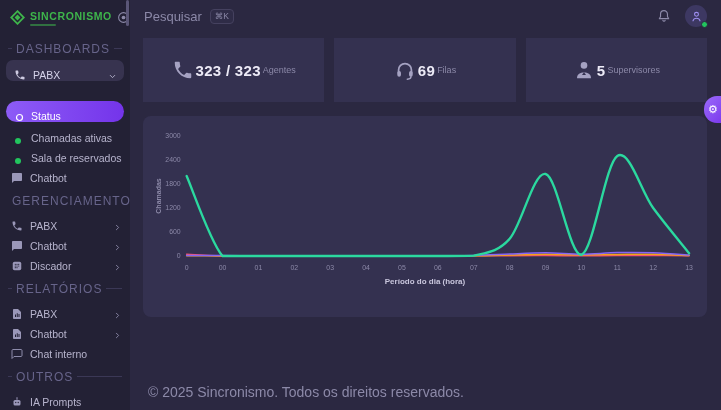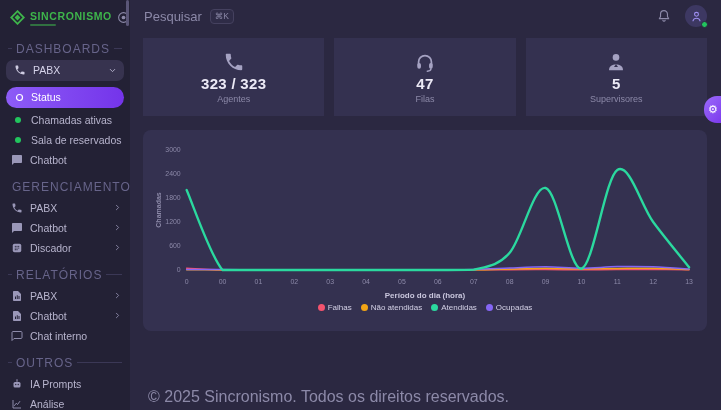--- a/index.html
+++ b/index.html
@@ -19,31 +19,31 @@
   .logo-tagline { height:2px; width:26px; background:#3eb54b; opacity:.55; margin-top:1.5px; border-radius:1px; }
   .collapse-btn { margin-left:auto; display:flex; align-items:center; cursor:pointer; }
   .section-title {
     display:flex; align-items:center; gap:4px;
     font-size:12px; letter-spacing:1px; color:#67648a;
     padding:0 8px; margin:10px 0 4px 0; white-space:nowrap;
   }
   .section-title::before { content:""; width:4px; height:1px; background:#3b3856; }
   .section-title::after { content:""; flex:1; height:1px; background:#3b3856; }
   .nav-item {
-    display:flex; align-items:center; gap:7px; height:20px;
+    display:flex; align-items:flex-end; gap:7px; height:20px;
     padding:0 8px 0 11px; font-size:10.5px; color:#b7b4cd; cursor:pointer; white-space:nowrap;
   }
   .nav-item .chev { margin-left:auto; display:flex; }
   .nav-parent {
     background:#37334f; border-radius:7px; margin:2px 6px; height:21px;
     padding:0 7px 0 8px; color:#d6d3ea;
   }
   .nav-active {
     background:linear-gradient(90deg,#8d5cf7,#7434ea);
-    border-radius:11px; margin:6px 6px 2px 6px; color:#ffffff; height:21px; padding-left:9px;
+    border-radius:11px; margin:20px 6px 2px 6px; color:#ffffff; height:21px; padding-left:9px;
   }
   .dot-green { width:6px; height:6px; border-radius:50%; background:#22c55e; margin:0 3px 0 4px; }
   .icon { display:flex; align-items:center; justify-content:center; flex:none; }
   .scroll-thumb { position:absolute; right:1px; top:0; width:3px; height:26px; background:#5a5677; border-radius:2px; }
   
   .main { position:absolute; left:130px; top:0; right:0; bottom:0; }
   .topbar { height:32px; display:flex; align-items:center; padding:0 14px; }
   .search { display:flex; align-items:center; gap:8px; cursor:pointer; }
   .search-label { font-size:13px; color:#8c89a8; }
   .kbd {
@@ -51,36 +51,36 @@
     padding:1px 4px 2px 4px; background:#2f2c47;
   }
   .topbar-right { margin-left:auto; display:flex; align-items:center; gap:13px; }
   .avatar { position:relative; width:22px; height:22px; border-radius:50%; background:#3d3862;
     display:flex; align-items:center; justify-content:center; cursor:pointer; }
   .presence { position:absolute; right:-1px; bottom:-1px; width:7px; height:7px;
     border-radius:50%; background:#22c55e; border:1.5px solid #2b2841; }
   
   .cards { display:flex; gap:10px; margin:6px 14px 0 13px; }
   .card {
-    flex:1; height:78px; background:#343150; border-radius:0;
-    display:flex; flex-direction:column; align-items:center; justify-content:center; gap:2px;
+    flex:1; height:64px; background:#343150; border-radius:0;
+    display:flex; flex-direction:row; align-items:center; justify-content:center; gap:2px;
   }
   .card-value { font-size:15px; font-weight:bold; color:#eceaf6; letter-spacing:.3px; }
   .card-label { font-size:9px; color:#8c89a8; }
   
   .chart-panel {
     margin:14px 14px 0 13px; background:#343150; border-radius:8px;
     padding:8px 10px 6px 10px; height:201px;
   }
   .chart-svg { display:block; width:100%; height:152px; }
   .axis-title { text-align:center; font-size:8px; font-weight:bold; color:#c9c6dd; margin-top:1px; }
   .legend { display:flex; justify-content:center; gap:9px; margin-top:3px; }
   .legend-item { display:flex; align-items:center; gap:3px; font-size:8px; color:#d4d1e6; }
   .legend-dot { width:7px; height:7px; border-radius:50%; }
-  .footer { position:absolute; left:18px; bottom:4px; font-size:16px; color:#8c89a8; }
+  .footer { position:absolute; left:18px; bottom:10px; font-size:14px; color:#8c89a8; }
   
   .fab {
     position:absolute; right:0; top:96px; width:17px; height:27px; z-index:3;
     background:linear-gradient(135deg,#9b6bfa,#7c3aed); border-radius:13px 0 0 13px;
     color:#fff; display:flex; align-items:center; padding-left:4px; font-size:11px; cursor:pointer;
   }
   svg { display:block; }
 </style>
 </head>
 <body>
@@ -309,21 +309,21 @@
     </div>
     <div class="card">
       <span class="icon">
         <svg width="22" height="22" viewBox="0 0 24 24">
           <path d="M5 16v-4a7 7 0 0 1 14 0v4" fill="none" stroke="#a5a2c2" stroke-width="1.9"></path>
           <rect x="3.6" y="13" width="4" height="6.4" rx="2" fill="#a5a2c2"></rect>
           <rect x="16.4" y="13" width="4" height="6.4" rx="2" fill="#a5a2c2"></rect>
           <path d="M18.5 19.4c0 1.6-1.8 2.5-4 2.7" fill="none" stroke="#a5a2c2" stroke-width="1.6" stroke-linecap="round"></path>
         </svg>
       </span>
-      <span class="card-value">47</span>
+      <span class="card-value">69</span>
       <span class="card-label">Filas</span>
     </div>
     <div class="card">
       <span class="icon">
         <svg width="22" height="22" viewBox="0 0 24 24">
           <circle cx="12" cy="7" r="3.6" fill="#a5a2c2"></circle>
           <path d="M4.5 20c0-3.4 3.4-5.3 7.5-5.3s7.5 1.9 7.5 5.3v1h-15z" fill="#a5a2c2"></path>
           <path d="M12 14.4l-2.2 3h4.4z" fill="#343150"></path>
         </svg>
       </span>
@@ -355,38 +355,20 @@
         <text x="469.42857142857144" y="146" fill="#8c89a8" font-size="7" font-family="Liberation Sans, sans-serif" text-anchor="middle">11</text>
         <text x="505.7142857142857" y="146" fill="#8c89a8" font-size="7" font-family="Liberation Sans, sans-serif" text-anchor="middle">12</text>
         <text x="542" y="146" fill="#8c89a8" font-size="7" font-family="Liberation Sans, sans-serif" text-anchor="middle">13</text>
         <text x="8" y="72" fill="#8c89a8" font-size="7" font-family="Liberation Sans, sans-serif" text-anchor="middle" transform="rotate(-90 8 72)" font-weight="bold">Chamadas</text>
         <path d="M34.0,130.2 C40.0,130.5 58.2,131.5 70.3,131.8 C82.4,132.0 94.5,131.9 106.6,131.9 C118.7,131.9 130.8,131.9 142.9,131.9 C155.0,131.9 167.0,131.9 179.1,131.9 C191.2,131.9 203.3,131.9 215.4,131.9 C227.5,131.9 239.6,131.9 251.7,131.9 C263.8,131.9 275.9,131.9 288.0,131.9 C300.1,131.9 312.2,131.9 324.3,131.8 C336.4,131.8 348.5,131.7 360.6,131.7 C372.7,131.6 384.8,131.6 396.9,131.6 C409.0,131.6 421.0,131.7 433.1,131.7 C445.2,131.7 457.3,131.6 469.4,131.6 C481.5,131.6 493.6,131.5 505.7,131.5 C517.8,131.5 536.0,131.7 542.0,131.8" fill="none" stroke="#f4536e" stroke-width="1.5" stroke-linecap="round"></path>
         <path d="M34.0,131.7 C40.0,131.7 58.2,131.8 70.3,131.9 C82.4,131.9 94.5,131.9 106.6,131.9 C118.7,131.9 130.8,131.9 142.9,131.9 C155.0,131.9 167.0,131.9 179.1,131.9 C191.2,131.9 203.3,131.9 215.4,131.9 C227.5,131.9 239.6,131.9 251.7,131.9 C263.8,131.9 275.9,131.9 288.0,131.9 C300.1,131.9 312.2,132.0 324.3,131.8 C336.4,131.7 348.5,131.3 360.6,131.0 C372.7,130.7 384.8,130.2 396.9,130.2 C409.0,130.2 421.0,130.8 433.1,130.8 C445.2,130.8 457.3,130.5 469.4,130.4 C481.5,130.3 493.6,130.0 505.7,130.2 C517.8,130.4 536.0,131.3 542.0,131.5" fill="none" stroke="#f2a516" stroke-width="1.5" stroke-linecap="round"></path>
         <path d="M34.0,131.4 C40.0,131.4 58.2,131.6 70.3,131.6 C82.4,131.6 94.5,131.7 106.6,131.7 C118.7,131.7 130.8,131.7 142.9,131.7 C155.0,131.7 167.0,131.7 179.1,131.7 C191.2,131.7 203.3,131.7 215.4,131.7 C227.5,131.7 239.6,131.7 251.7,131.7 C263.8,131.7 275.9,131.7 288.0,131.7 C300.1,131.7 312.2,131.8 324.3,131.5 C336.4,131.2 348.5,130.5 360.6,130.0 C372.7,129.5 384.8,128.8 396.9,128.8 C409.0,128.8 421.0,130.2 433.1,130.2 C445.2,130.2 457.3,128.8 469.4,128.6 C481.5,128.4 493.6,128.4 505.7,128.8 C517.8,129.2 536.0,130.6 542.0,131.0" fill="none" stroke="#8566f5" stroke-width="1.5" stroke-linecap="round"></path>
         <path d="M34.0,52.0 C40.0,65.3 58.2,118.7 70.3,132.0 C82.4,132.0 94.5,132.0 106.6,132.0 C118.7,132.0 130.8,132.0 142.9,132.0 C155.0,132.0 167.0,132.0 179.1,132.0 C191.2,132.0 203.3,132.0 215.4,132.0 C227.5,132.0 239.6,132.0 251.7,132.0 C263.8,132.0 275.9,132.0 288.0,132.0 C300.1,131.9 312.2,132.0 324.3,131.6 C336.4,128.7 348.5,128.4 360.6,114.8 C372.7,101.2 384.8,47.3 396.9,50.0 C409.0,52.7 421.0,132.0 433.1,130.8 C445.2,127.8 457.3,39.8 469.4,32.0 C481.5,24.2 493.6,67.8 505.7,84.0 C517.8,100.2 536.0,121.7 542.0,129.2" fill="none" stroke="#2bd99f" stroke-width="2.4" stroke-linecap="round"></path>
       </svg>
     <div class="axis-title">Período do dia (hora)</div>
-    <div class="legend">
-      <span class="legend-item">
-        <span class="legend-dot" style="background: rgb(244, 83, 110);"></span>
-        <span>Falhas</span>
-      </span>
-      <span class="legend-item">
-        <span class="legend-dot" style="background: rgb(242, 165, 22);"></span>
-        <span>Não atendidas</span>
-      </span>
-      <span class="legend-item">
-        <span class="legend-dot" style="background: rgb(43, 217, 159);"></span>
-        <span>Atendidas</span>
-      </span>
-      <span class="legend-item">
-        <span class="legend-dot" style="background: rgb(133, 102, 245);"></span>
-        <span>Ocupadas</span>
-      </span>
-    </div>
   </div>
 
   <div class="footer">© 2025 Sincronismo. Todos os direitos reservados.</div>
 </main>
 
 <button class="fab" style="border:none;">
   <span>⚙</span>
 </button>
 
 </body></html>

